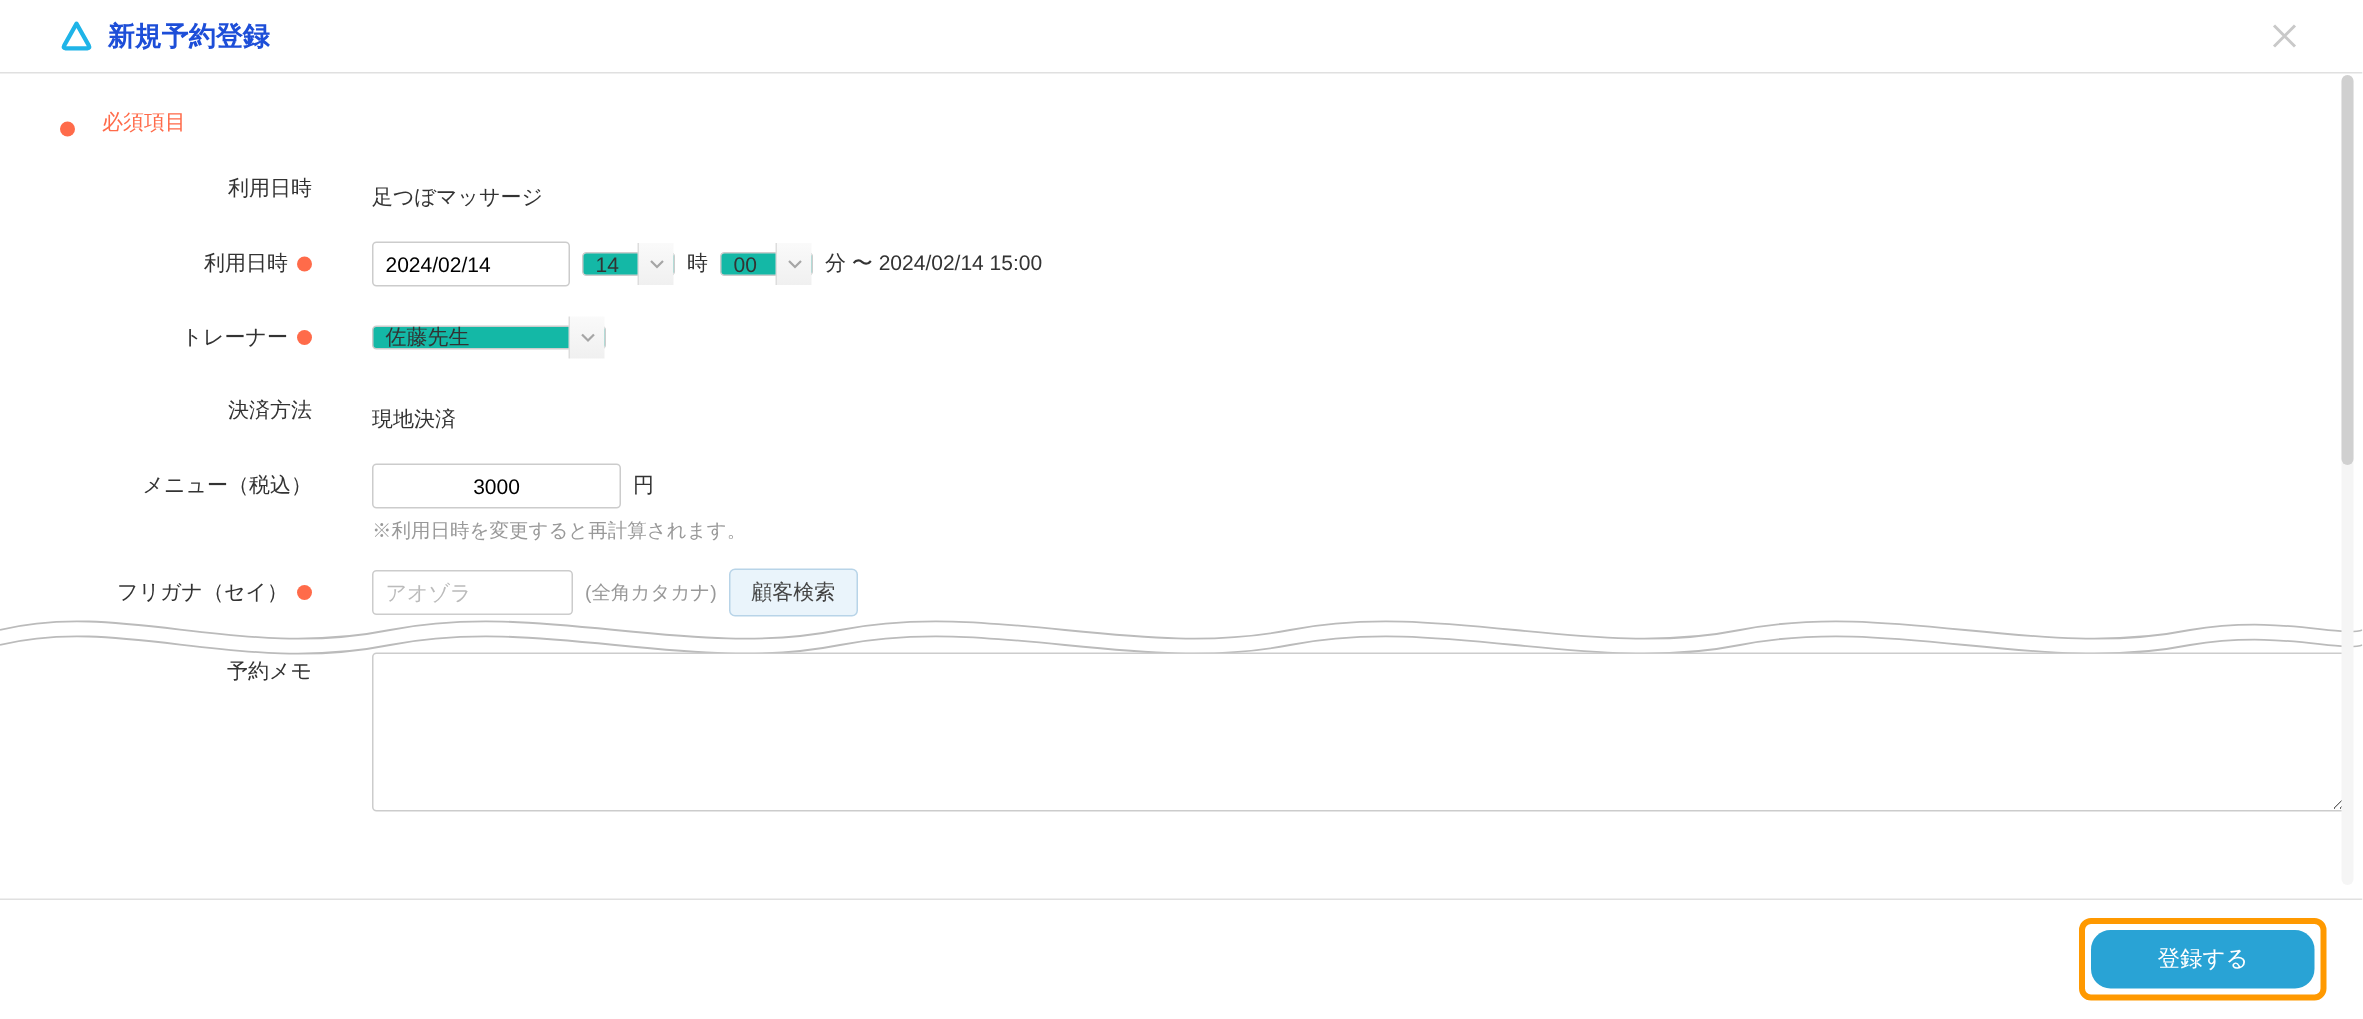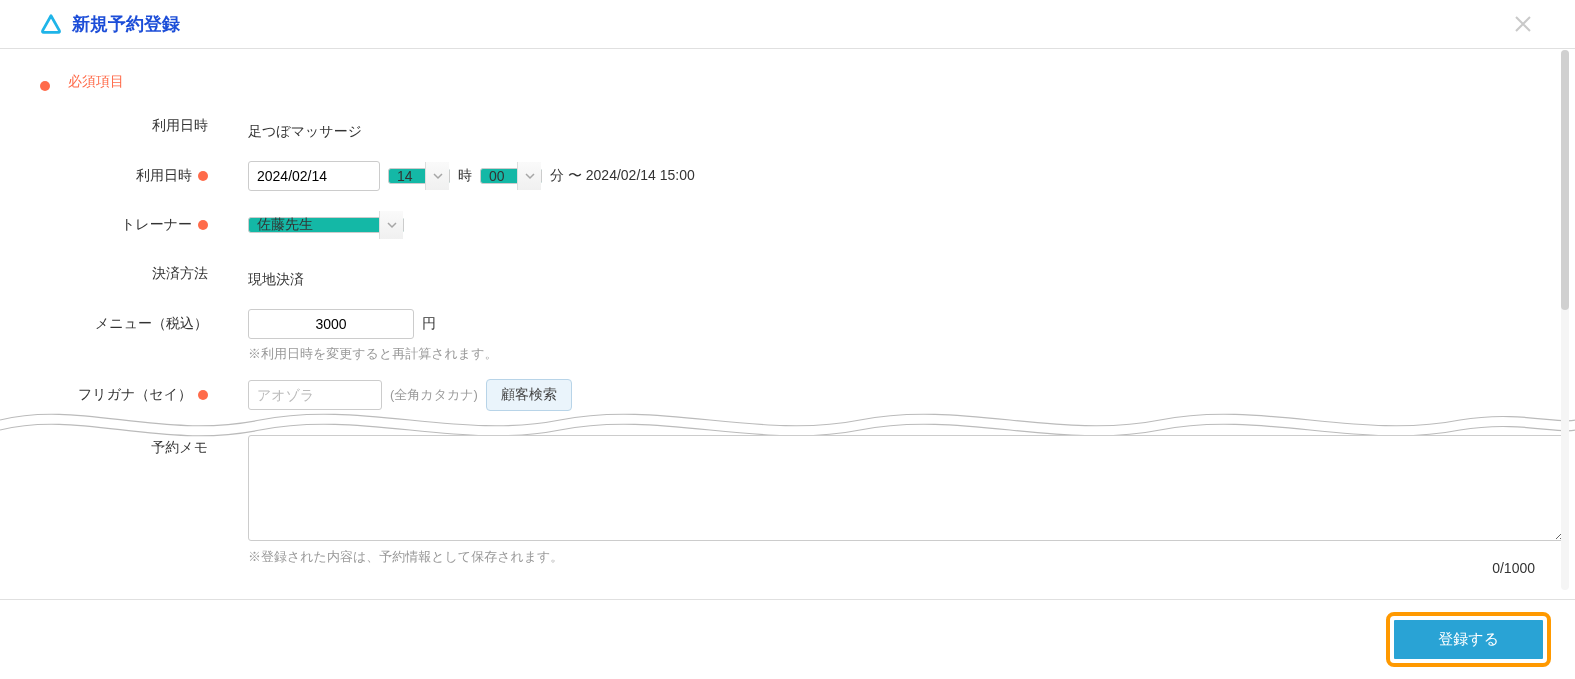--- a/index.html
+++ b/index.html
@@ -199,21 +199,21 @@
     }
     .submit-highlight {
       border: 4px solid #ff9900;
       border-radius: 8px;
       padding: 4px;
     }
     .submit-btn {
       background: #29a3d5;
       color: #fff;
       border: none;
-      border-radius: 1px;
+      border-radius: 13px;
       padding: 10px 44px;
       font-size: 15px;
       cursor: pointer;
     }
     .scrollbar-track {
       position: absolute;
       right: 6px;
       top: 50px;
       width: 8px;
       height: 540px;
@@ -349,24 +349,20 @@
 <div class="wavy-divider">
   <svg viewBox="0 0 1575 50" preserveAspectRatio="none" width="100%" height="100%">
     <path d="M0,25 C80,5 160,45 260,25 C360,5 460,45 560,25 C660,5 760,45 860,25 C960,5 1060,45 1160,25 C1260,5 1360,45 1460,25 C1520,15 1560,30 1575,25" fill="none" stroke="#bbb" stroke-width="1.2"></path>
     <path d="M0,35 C80,15 160,55 260,35 C360,15 460,55 560,35 C660,15 760,55 860,35 C960,15 1060,55 1160,35 C1260,15 1360,55 1460,35 C1520,25 1560,40 1575,35" fill="none" stroke="#bbb" stroke-width="1.2"></path>
   </svg>
 </div>
 
 <div class="memo-row">
   <div class="memo-label">予約メモ</div>
   <textarea class="memo-textarea" style=""></textarea>
-  <div class="memo-footer">
-    <span class="hint-text">※登録された内容は、予約情報として保存されます。</span>
-    <span class="static-text">0/1000</span>
-  </div>
 </div>
 
 <div class="scrollbar-track"></div>
 <div class="scrollbar-thumb"></div>
 
 <div class="footer-bar">
   <div class="submit-highlight">
     <button class="submit-btn">登録する</button>
   </div>
 </div>

